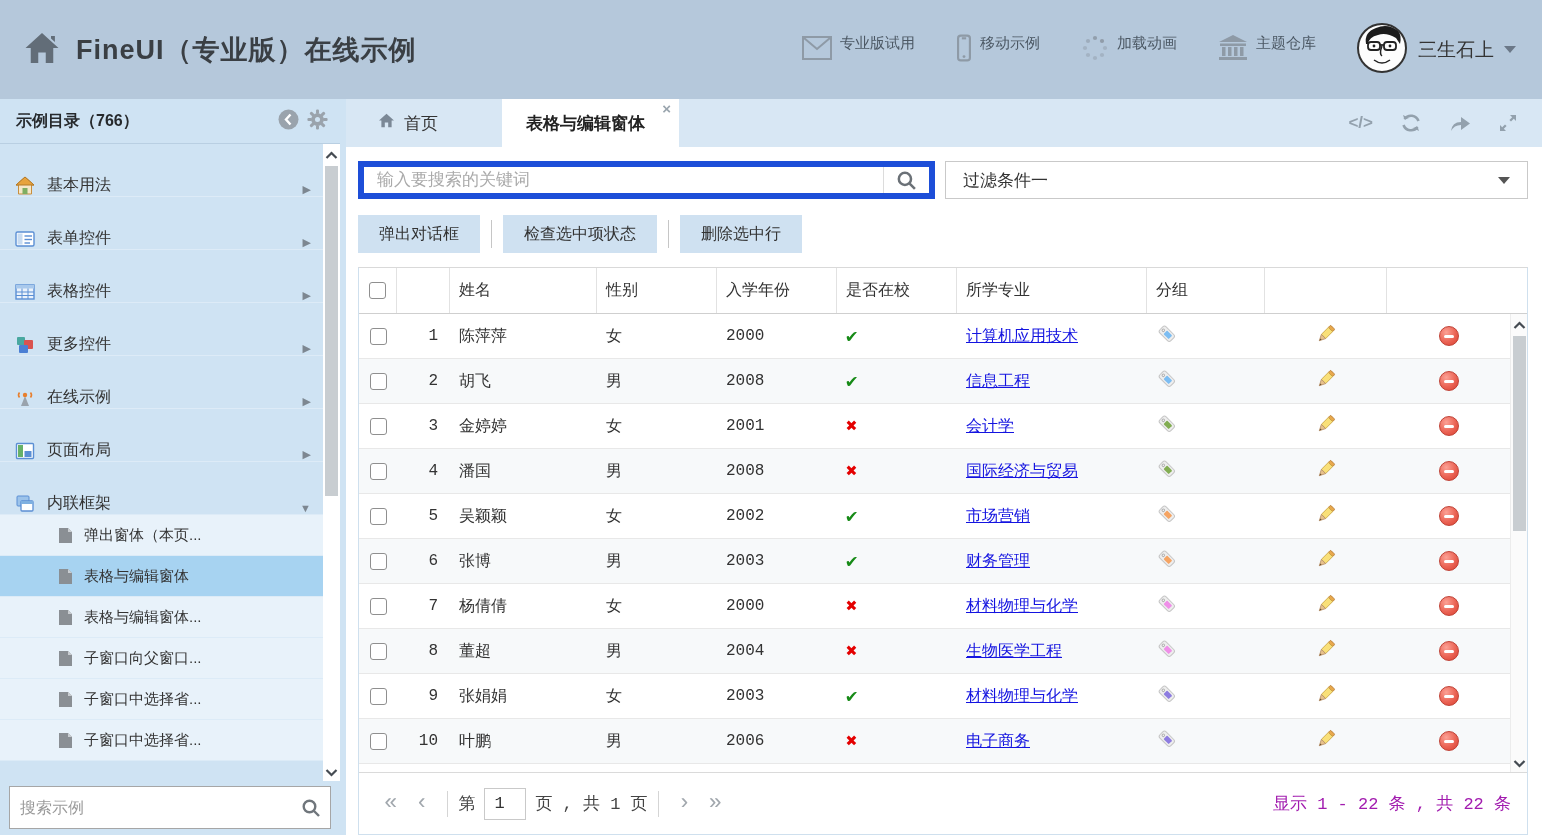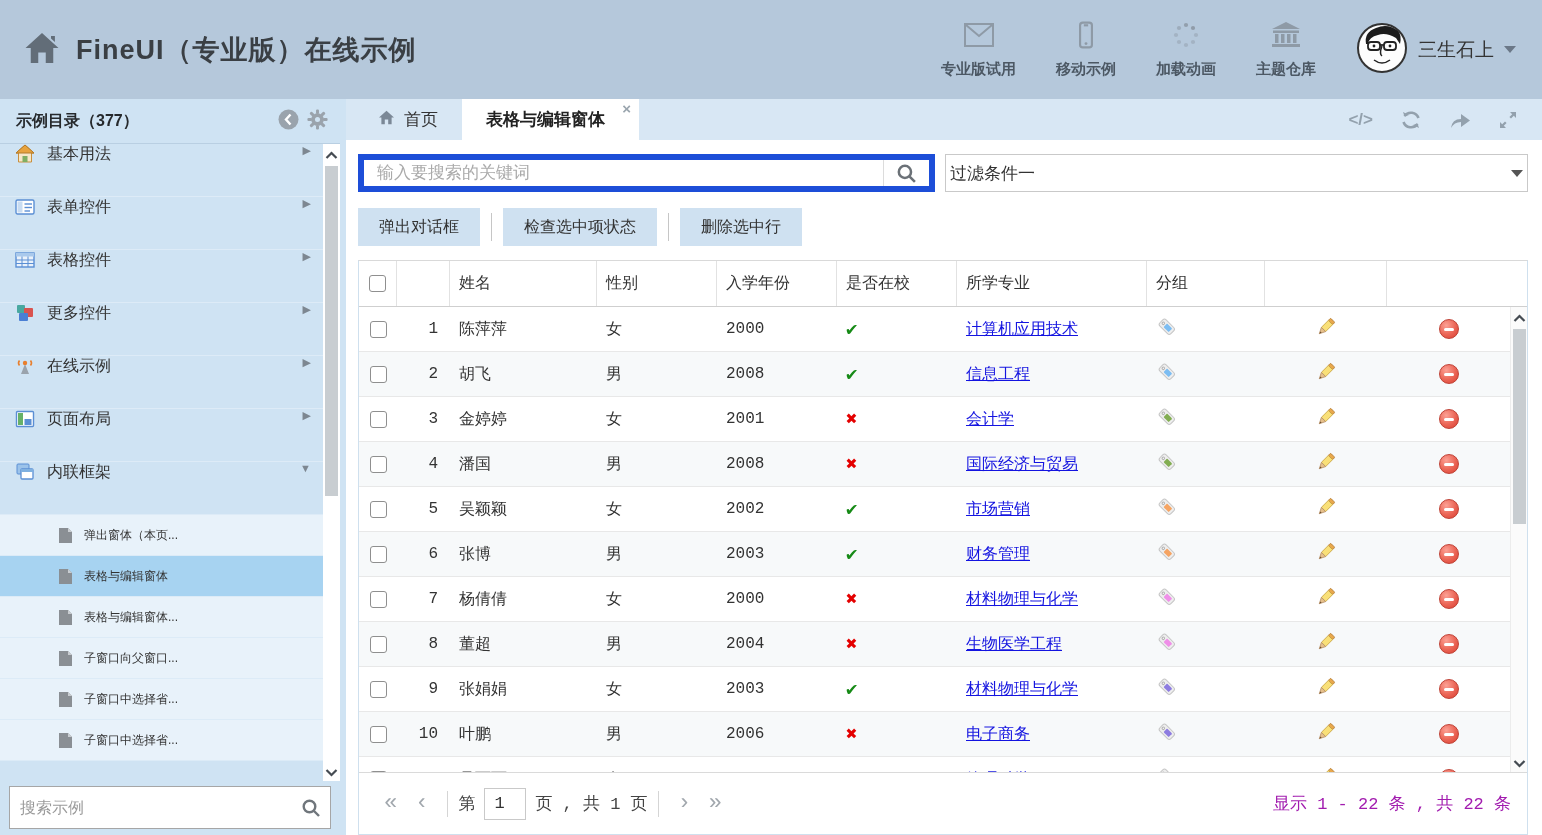--- a/index.html
+++ b/index.html
@@ -5,70 +5,70 @@
   * { margin:0; padding:0; box-sizing:border-box; }
   html,body { width:1542px; height:835px; overflow:hidden; }
   body { font-family:"Liberation Sans","DejaVu Sans",sans-serif; background:#fff; }
   .app { width:1542px; height:835px; display:flex; flex-direction:column; overflow:hidden; }
 
   
   .hdr { height:99px; background:#b5c8db; display:flex; align-items:center; padding:0 26px 0 24px; flex:0 0 auto; }
   .hdr-left { display:flex; align-items:center; gap:16px; }
   .hdr-title { font-size:27px; font-weight:bold; color:#3a3f44; letter-spacing:1px; }
   .hdr-right { margin-left:auto; display:flex; align-items:center; gap:40px; }
-  .hnav { display:flex; flex-direction:column; align-items:center; gap:7px; cursor:pointer;font-weight:bold; }
+  .hnav { display:flex; flex-direction:row; align-items:flex-start; gap:7px; cursor:pointer; }
   .hnav .lbl { font-size:15px; color:#4c5864; }
   .huser { display:flex; align-items:center; gap:10px; cursor:pointer;text-align:center; }
   .huser .uname { font-size:19px; color:#333; }
   .caret-dn { width:0; height:0; border-left:6px solid transparent; border-right:6px solid transparent; border-top:7px solid #6b7888; }
 
   
   .bod { flex:1; display:flex; overflow:hidden; }
 
   
   .sb { width:340px; flex:0 0 auto; background:#cfe3f3; display:flex; flex-direction:column; overflow:hidden; }
   .sb-head { height:45px; flex:0 0 auto; display:flex; align-items:center; padding:0 12px 0 16px; border-bottom:1px solid #b9cfe2; }
   .sb-title { font-size:16px; font-weight:bold; color:#26292c; flex:1; }
   .sb-head .hicon { margin-left:8px; cursor:pointer; }
   .sb-scroll { flex:1; display:flex; overflow:hidden; }
   .sb-menu { flex:1; overflow:hidden; }
-  .mi { height:53px; display:flex; align-items:flex-start; padding:0 12px 0 15px; background:#cfe3f3; border-bottom:1px solid #ddebf7; cursor:pointer; }
+  .mi { height:53px; display:flex; align-items:flex-end; padding:0 12px 0 15px; background:#cfe3f3; border-bottom:1px solid #ddebf7; cursor:pointer; }
   .mi .micon { width:20px; height:20px; margin-right:12px; flex:0 0 auto; }
   .mi .mlbl { flex:1; font-size:16px; color:#333; }
   .mi .arr { font-size:11px; color:#7d8791; }
   .smi { height:41px; display:flex; align-items:center; padding:0 10px 0 58px; background:#e8f2fa; border-bottom:1px solid #dcebf7; cursor:pointer; }
   .smi.sel { background:#a7d3f1; }
   .smi .ficon { width:15px; height:17px; margin-right:11px; flex:0 0 auto; }
-  .smi .mlbl { font-size:12px; color:#333; }
+  .smi .mlbl { font-size:15px; color:#333; }
   .sb-bar { width:17px; flex:0 0 auto; background:#fff; display:flex; flex-direction:column; align-items:center; }
   .sb-bar .thumb { width:13px; height:330px; background:#c8cdd1; margin-top:2px; cursor:pointer; }
   .sb-bar .fill { flex:1; }
   .chevbtn { height:20px; display:flex; align-items:center; justify-content:center; cursor:pointer; padding-top:3px; }
   .sb-search { height:54px; flex:0 0 auto; background:#cfe3f3; padding:5px 9px 6px 9px; }
   .sb-search .box { height:100%; background:#fff; border:1px solid #a6a6a6; display:flex; align-items:center; }
   .sb-search input { flex:1; border:none; outline:none; font-size:16px; color:#333; padding:0 10px; font-family:inherit; }
   .sb-search input::placeholder { color:#9a9a9a; }
   .sb-search .mg { margin-right:9px; display:flex; }
 
   
   .mn { flex:1; min-width:0; display:flex; flex-direction:column; background:#fff; border-left:6px solid #cfe3f3; }
-  .tabbar { height:41px; flex:0 0 auto; background:#d8e7f4; display:flex; align-items:stretch; padding-left:8px; }
+  .tabbar { height:48px; flex:0 0 auto; background:#d8e7f4; display:flex; align-items:stretch; padding-left:8px;gap:40px; }
   .tab { display:flex; align-items:center; gap:9px; padding:0 24px; font-size:17px; color:#333; cursor:pointer; position:relative; }
   .tab.active { background:#fff; font-weight:bold; color:#222; padding-right:34px; }
   .tab .x { position:absolute; top:2px; right:8px; font-size:15px; font-weight:bold; color:#9aa5ae; line-height:1; cursor:pointer; }
   .tab-tools { margin-left:auto; display:flex; align-items:center; gap:27px; padding-right:24px; }
   .ttool { cursor:pointer; display:flex; align-items:center; color:#93a1ad; font-weight:bold; font-size:17px; }
 
   .content { flex:1; display:flex; flex-direction:column; padding:14px 14px 0 12px; overflow:hidden; }
   .frow { height:38px; flex:0 0 auto; display:flex; gap:10px; margin-bottom:16px; }
   .searchbox { width:577px; border:6px solid #1d4ed8; display:flex; align-items:stretch; background:#fff; }
   .searchbox input { flex:1; border:none; outline:none; font-size:17px; color:#333; padding:0 13px; font-family:inherit; }
   .searchbox input::placeholder { color:#aaa; }
   .magbtn { width:46px; display:flex; align-items:center; justify-content:center; border-left:1px solid #dcdcdc; cursor:pointer; }
-  .dropdown { flex:1; border:1px solid #c9c9c9; display:flex; align-items:center; padding:0 4px; font-size:17px; color:#333; cursor:pointer; background:#fff; }
+  .dropdown { flex:1; border:1px solid #c9c9c9; display:flex; align-items:center; padding:0 17px; font-size:17px; color:#333; cursor:pointer; background:#fff; }
   .dropdown .caret-dn { margin-left:auto; border-top-color:#555; }
 
   .toolbar { height:38px; flex:0 0 auto; display:flex; align-items:center; margin-bottom:14px; }
   .tbtn { background:#cfe1f1; height:38px; line-height:38px; padding:0 21px; font-size:16px; color:#333; cursor:pointer; }
   .tsep { width:1px; height:28px; background:#c6c6c6; margin:0 11px; }
 
   
   .grid { flex:1; display:flex; flex-direction:column; overflow:hidden; border:1px solid #cfe0ee; border-top:1px solid #d9d9d9;font-family:Liberation Mono, monospace; }
   .thead { height:46px; flex:0 0 auto; display:flex; border-bottom:1px solid #cfcfcf; padding-right:17px; }
   .th { display:flex; align-items:center; padding-left:9px; font-size:16px; color:#333; border-right:1px solid #e2e2e2; cursor:pointer; }
@@ -184,21 +184,21 @@
         <span class="uname">三生石上</span>
         <span class="caret-dn"></span>
       </div>
     </div>
   </div>
 
   <div class="bod">
 
     <div class="sb">
       <div class="sb-head">
-        <span class="sb-title">示例目录（377）</span>
+        <span class="sb-title">示例目录（766）</span>
         <span class="hicon">
           <svg width="21" height="21" viewBox="0 0 21 21">
               <circle cx="10.5" cy="10.5" r="10" fill="#9aa3ac"></circle>
               <path d="M12.5 5.5 L8 10.5 L12.5 15.5" fill="none" stroke="#fff" stroke-width="2.4"></path>
             </svg>
         </span>
         <span class="hicon">
           <svg width="21" height="21" viewBox="0 0 20 20" fill="#9aa3ac">
             <g>
                 <rect x="8.6" y="0.4" width="2.8" height="4.4" rx="1"></rect>

